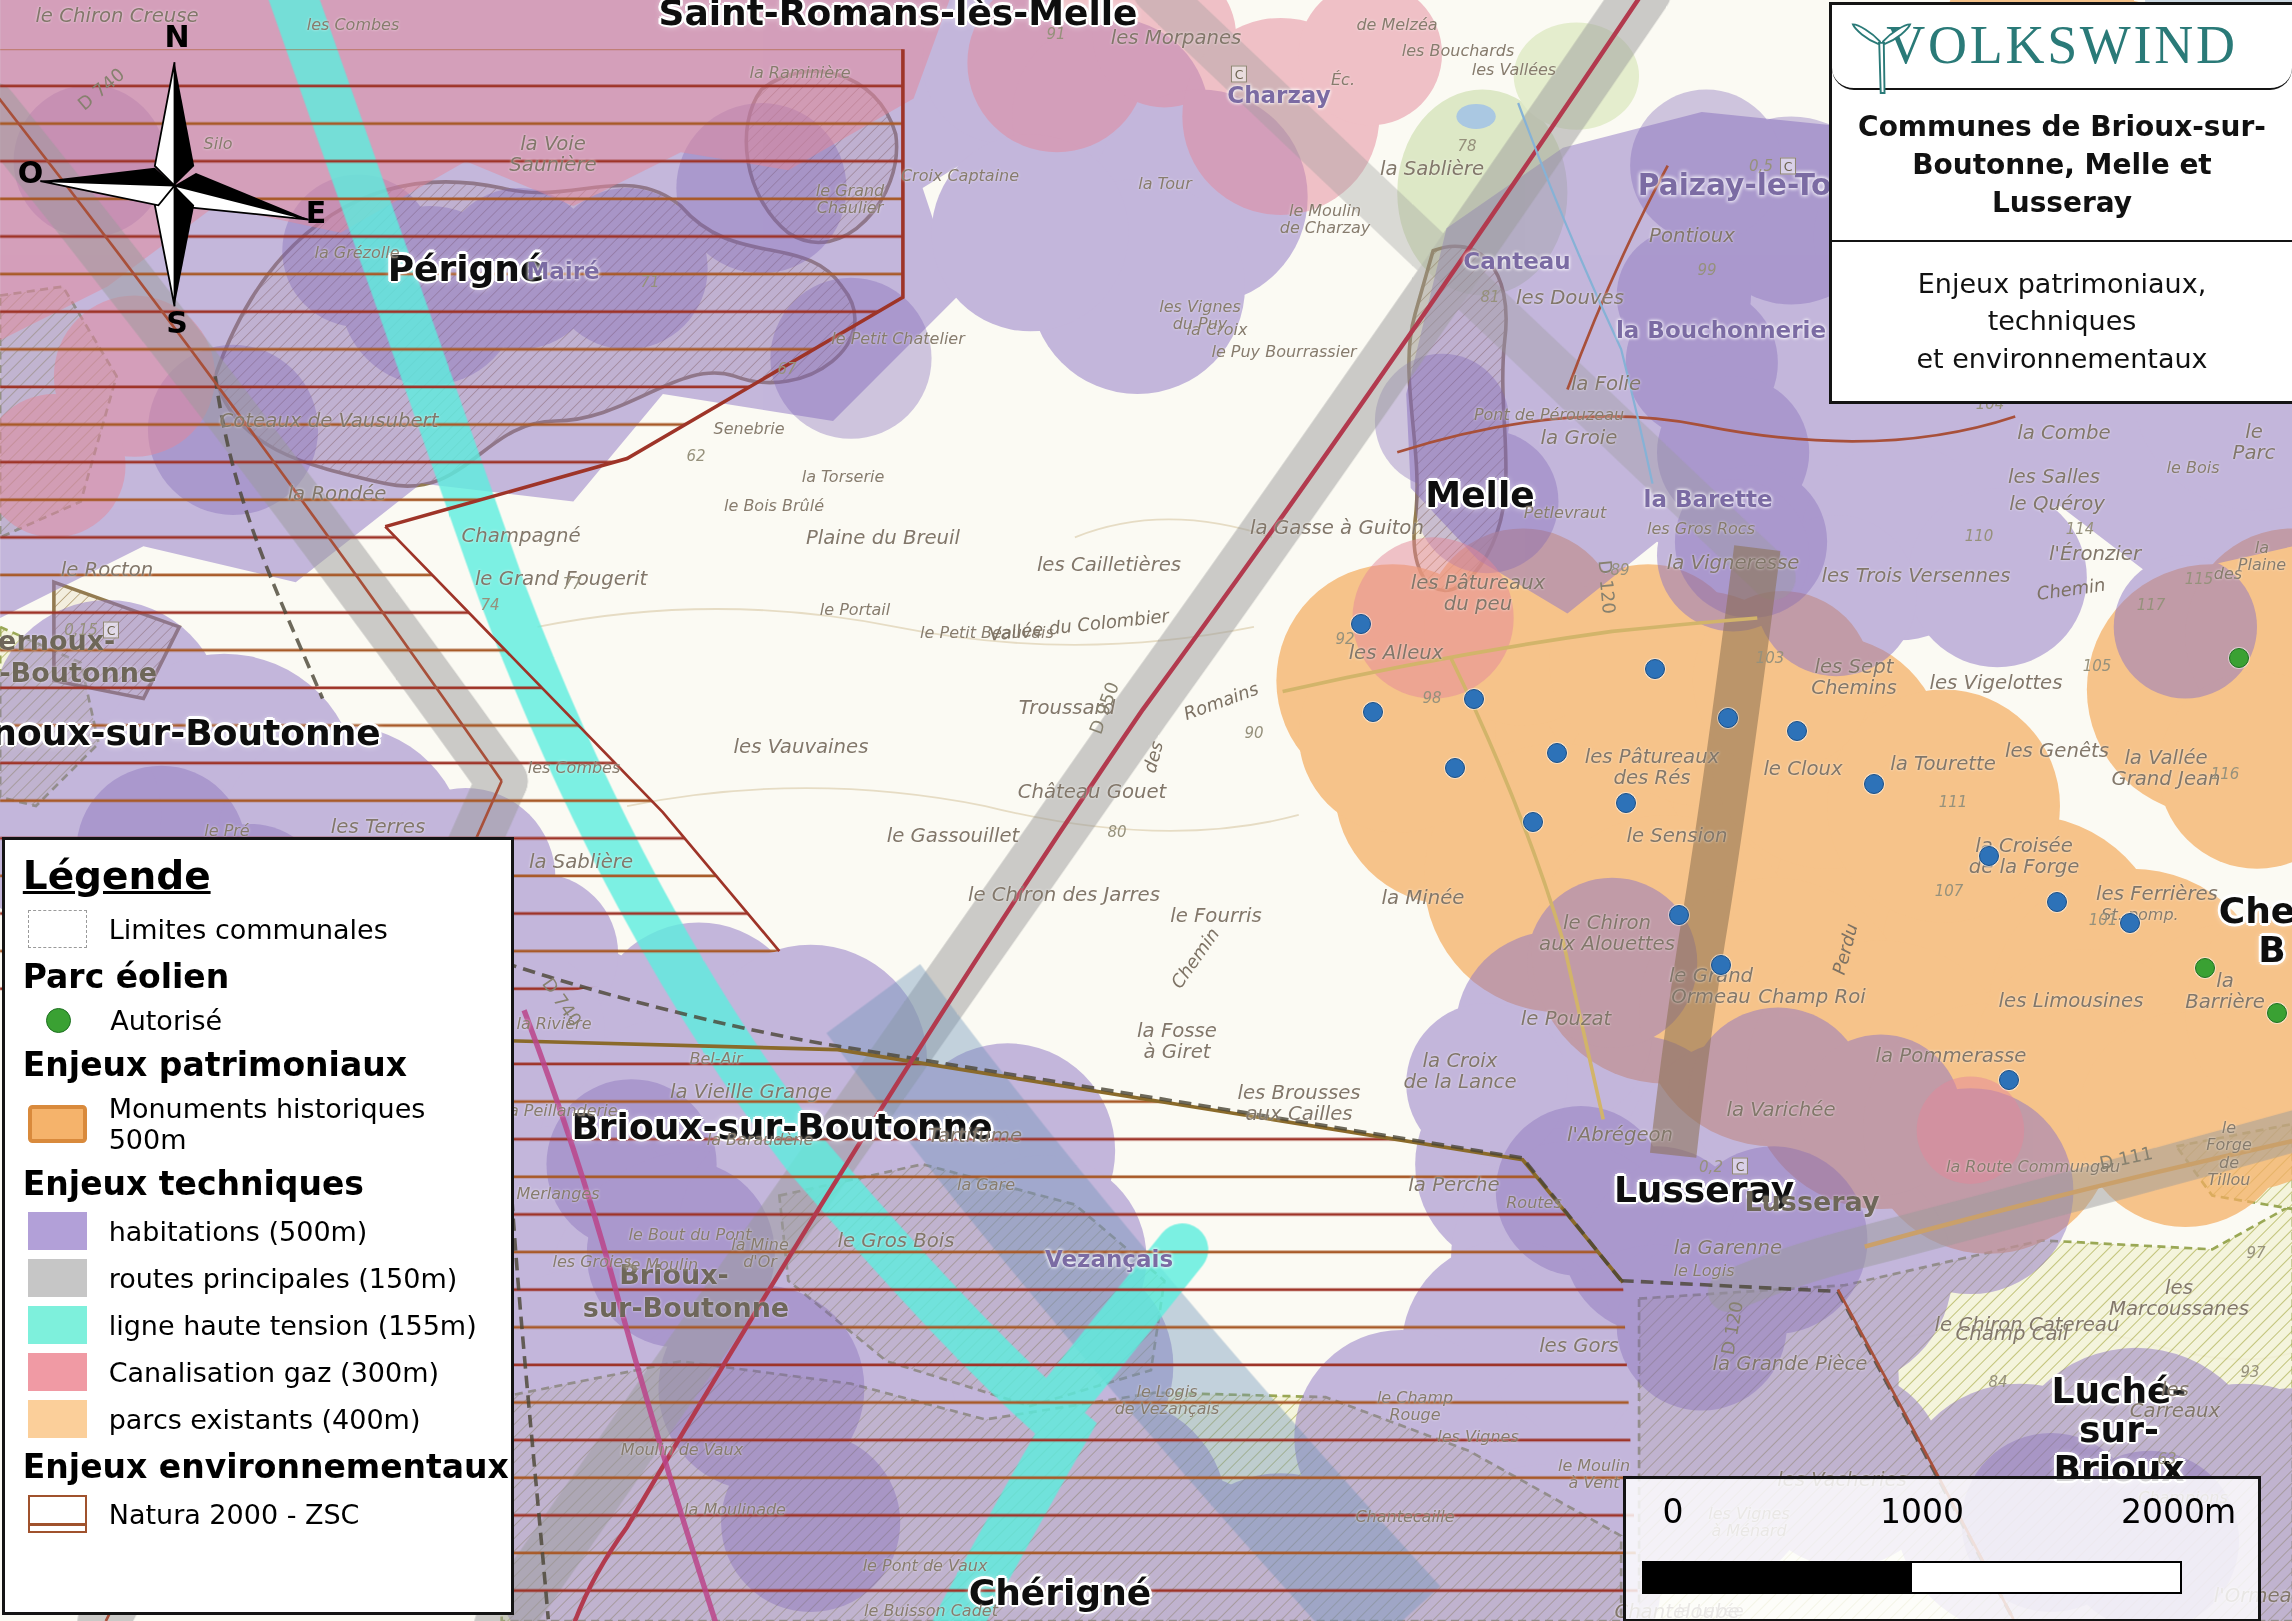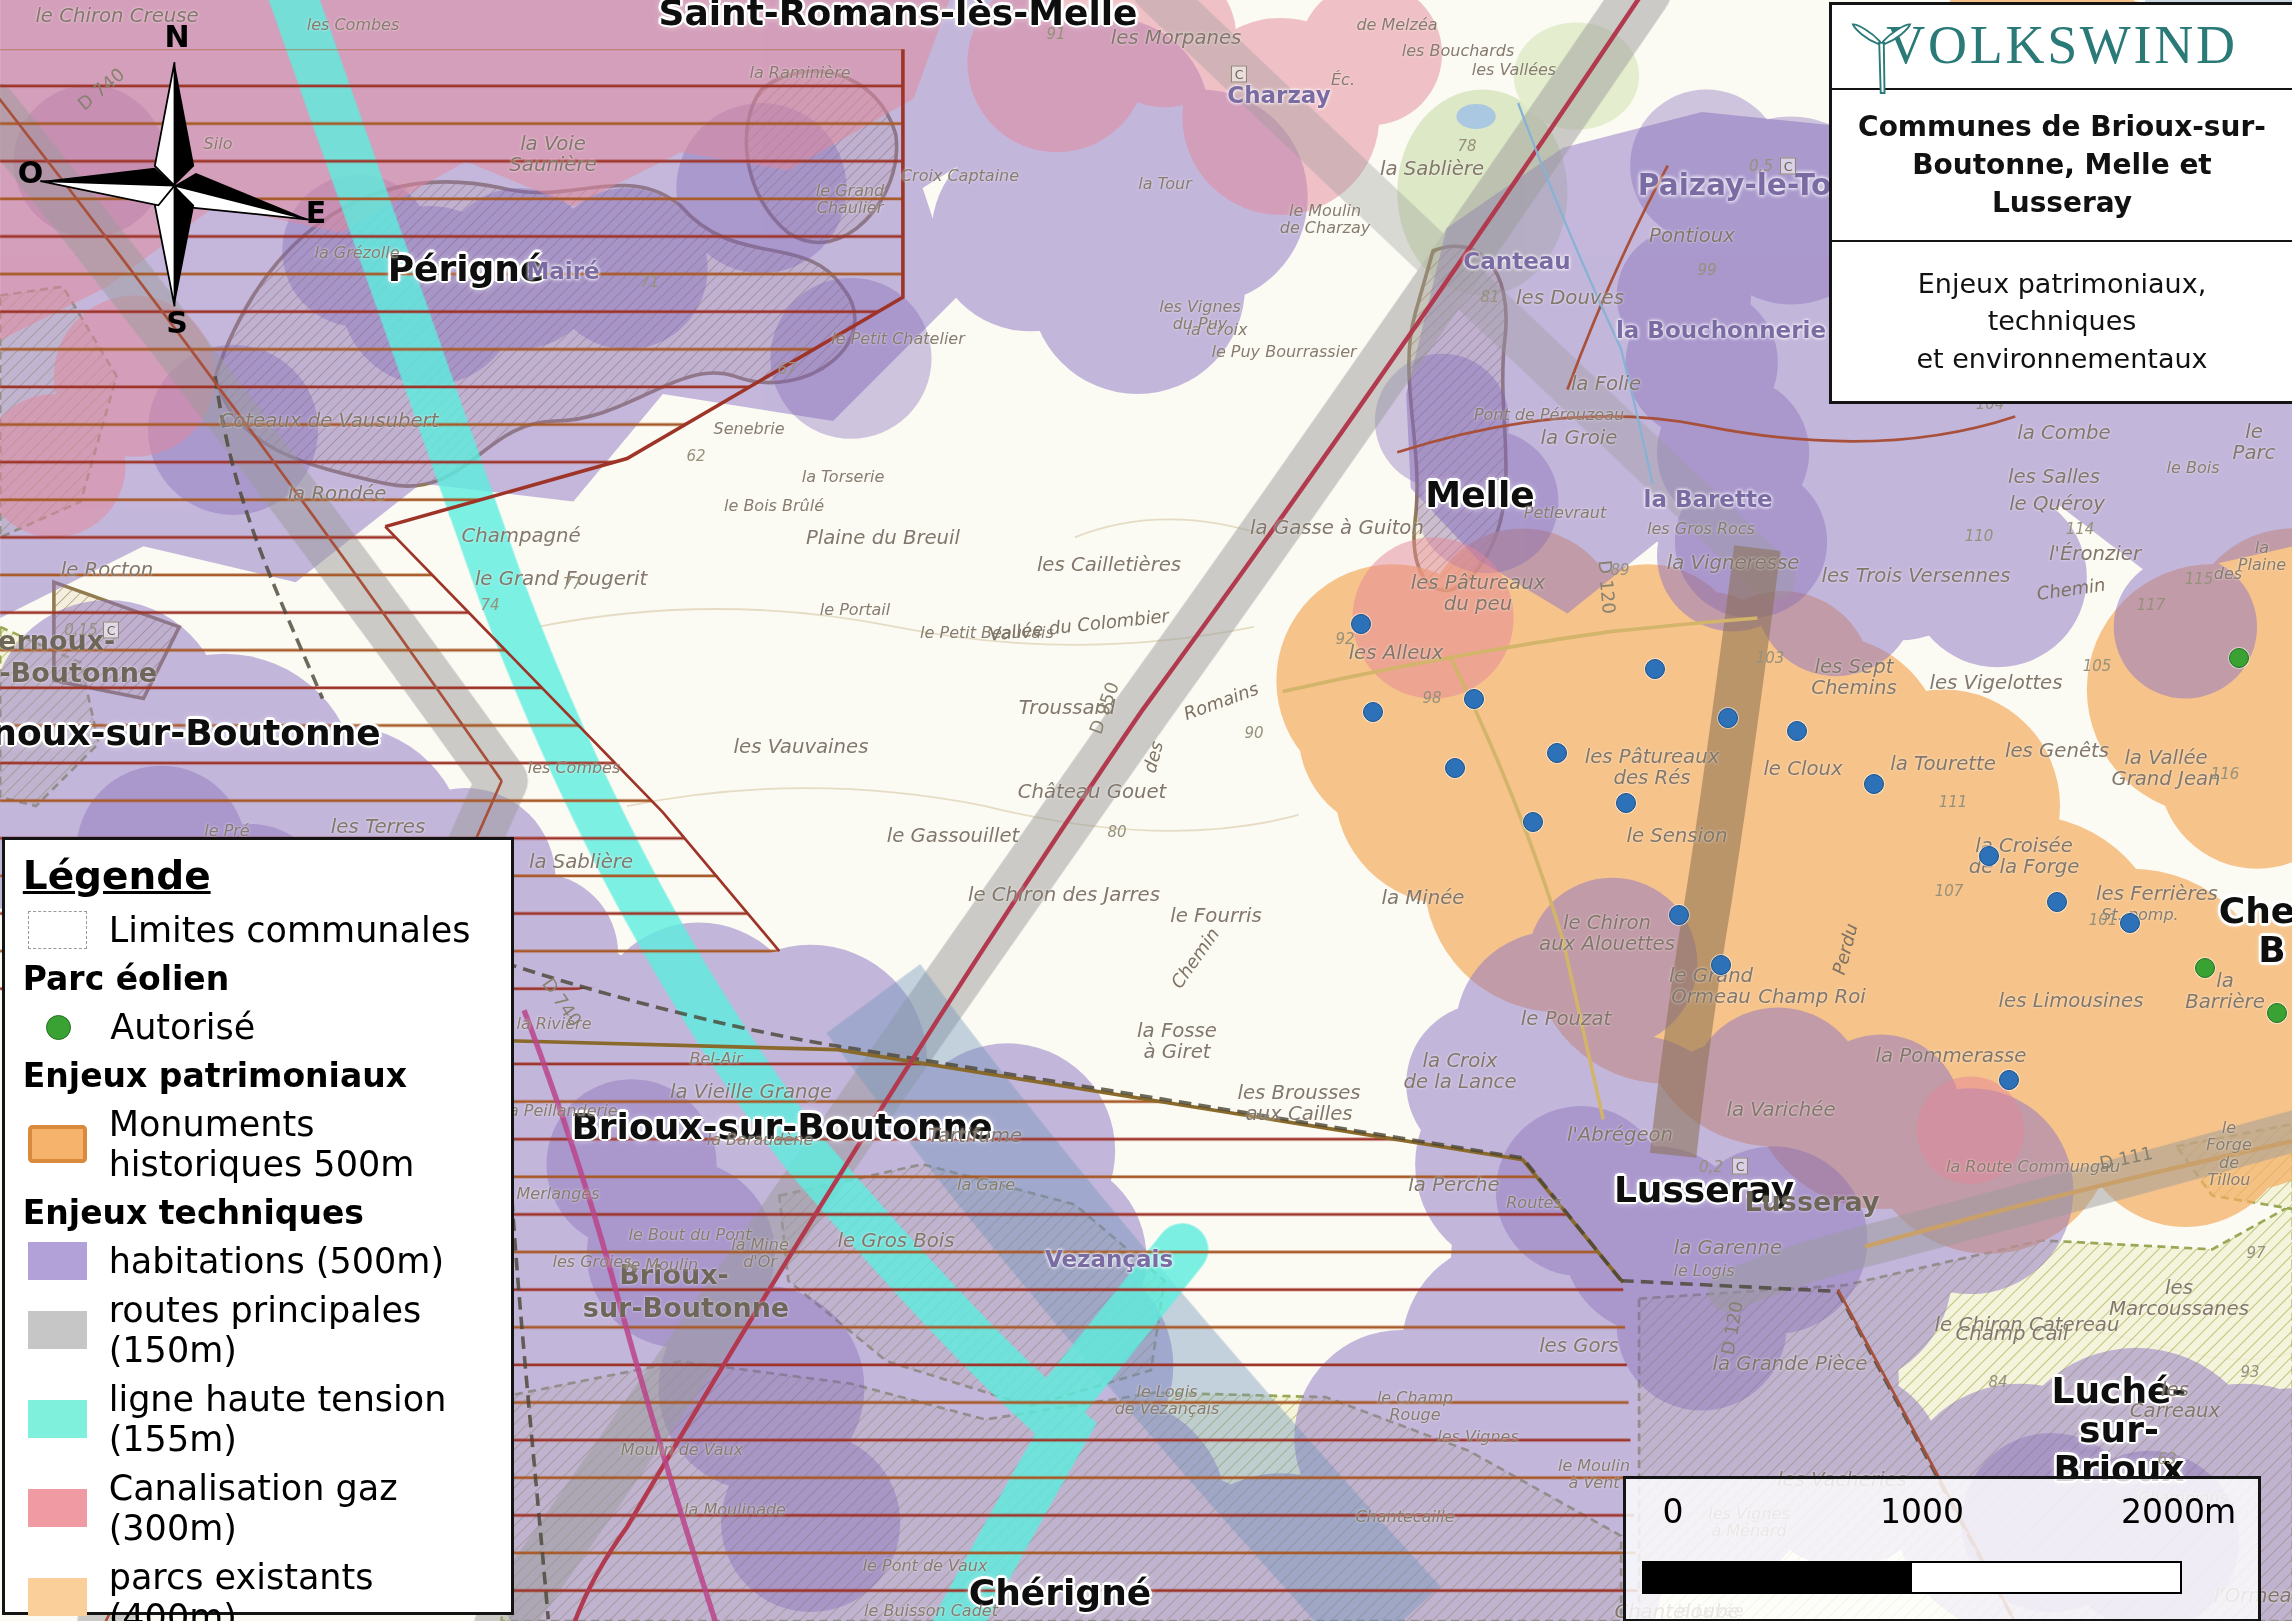--- a/index.html
+++ b/index.html
@@ -21,32 +21,32 @@
   .road{font-size:18px;color:#87816f;}
   .num{font-size:15px;font-style:italic;color:#96917c;}
   .cboxx{font-size:12.5px;color:#6e6450;border:1.8px solid #8d8370;background:rgba(255,255,255,.55);
          padding:0 2.7px;line-height:1.2;}
   
   .dot{position:absolute;width:18px;height:18px;border-radius:50%;transform:translate(-50%,-50%);
        box-shadow:0 0 0 0.9px rgba(255,255,255,.5);}
   
   #titleblock{position:absolute;left:1829px;top:1.8px;width:460px;background:#fff;
               border:3.6px solid #141414;z-index:40;}
-  #logo{border-bottom:2.7px solid #141414;padding:9px 0 12.5px 0;text-align:center;}
+  #logo{border-bottom:2.7px solid #141414;padding:9px 0 12.5px 0;text-align:center;border-radius:22px;}
   #brand{font-family:"Liberation Serif",serif;font-size:54px;letter-spacing:2.7px;color:#2a7a78;}
   #tb-title{border-bottom:2.7px solid #141414;padding:18px 9px;text-align:center;
             font-size:28px;font-weight:bold;color:#111;line-height:1.35;white-space:pre-line;}
   #tb-sub{padding:23px 9px;text-align:center;font-size:27px;color:#111;line-height:1.4;white-space:pre-line;}
   
   #legend{position:absolute;left:1.8px;top:837px;width:512px;height:778px;background:#fff;
           border:3.6px solid #141414;z-index:40;padding:12.5px 0 0 18px;box-sizing:border-box;}
   #legend h1{margin:0 0 12.5px 0;font-size:39px;text-decoration:underline;color:#000;}
   .leg-section{font-size:33px;font-weight:bold;color:#000;margin:9px 0 7.2px 0;}
   .leg-row{display:flex;align-items:center;margin:9px 0 9px 5.4px;}
-  .leg-row .txt{font-size:35px;color:#000;}
+  .leg-row .txt{font-size:27px;color:#000;}
   .sw{width:59px;height:38px;margin-right:21.5px;flex:0 0 auto;box-sizing:border-box;}
   .sw-limites{background:#fff;border:1.8px dashed #9a9a9a;}
   .sw-dot{width:23px;height:23px;border-radius:50%;margin:0 39px 0 18px;flex:0 0 auto;}
   .sw-monuments{border-radius:4.5px;}
   .sw-natura{background:#fff;}
   
   #scalebar{position:absolute;left:1623px;top:1476px;width:632px;height:140px;
             background:rgba(255,255,255,.82);border:3.6px solid #141414;z-index:40;}
   #scalebar .tick{position:absolute;top:12.5px;font-size:33px;color:#000;transform:translateX(-50%);}
   #sb-bar{position:absolute;left:16px;top:82px;width:536px;height:29px;border:2.7px solid #000;background:#fff;}

